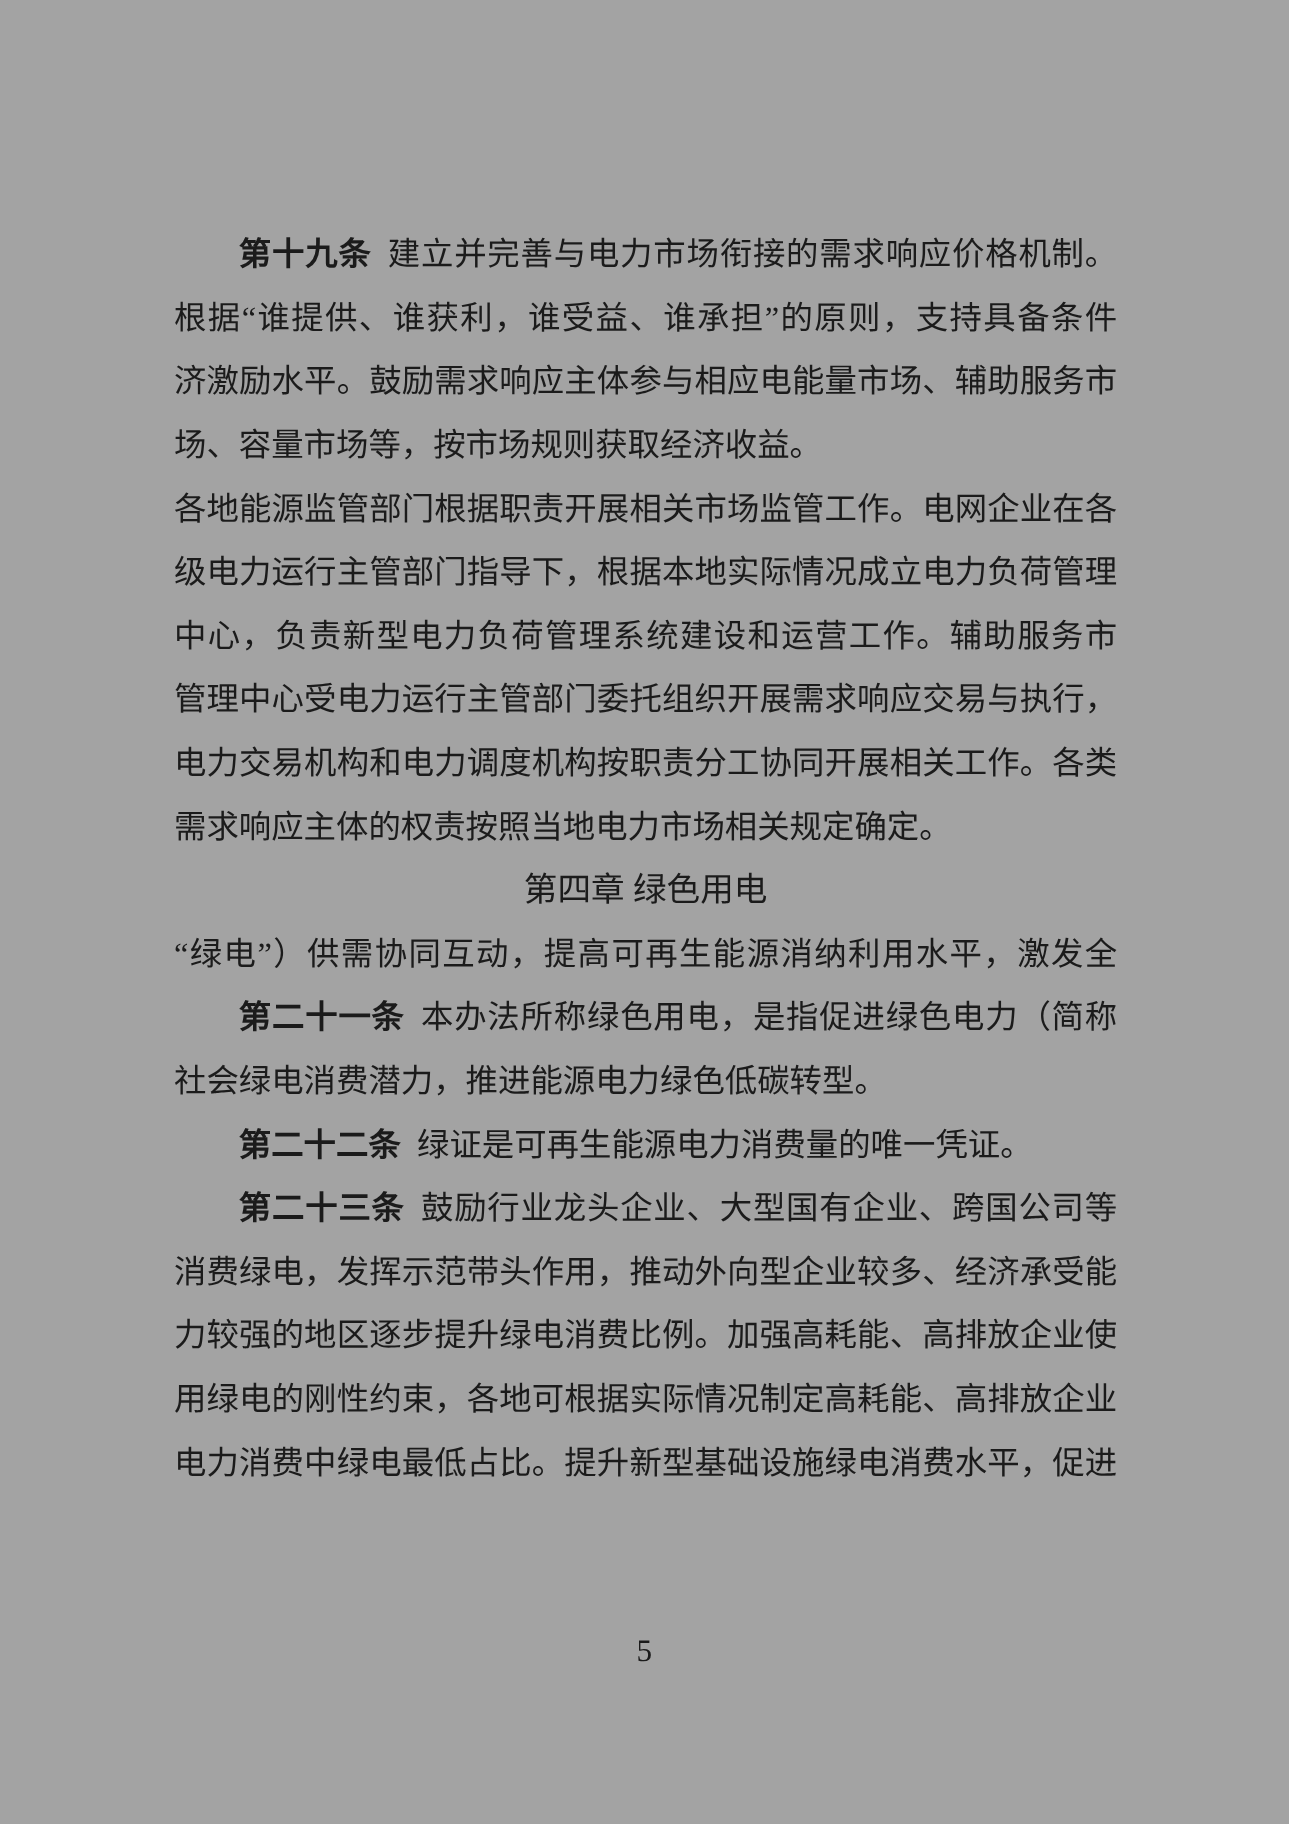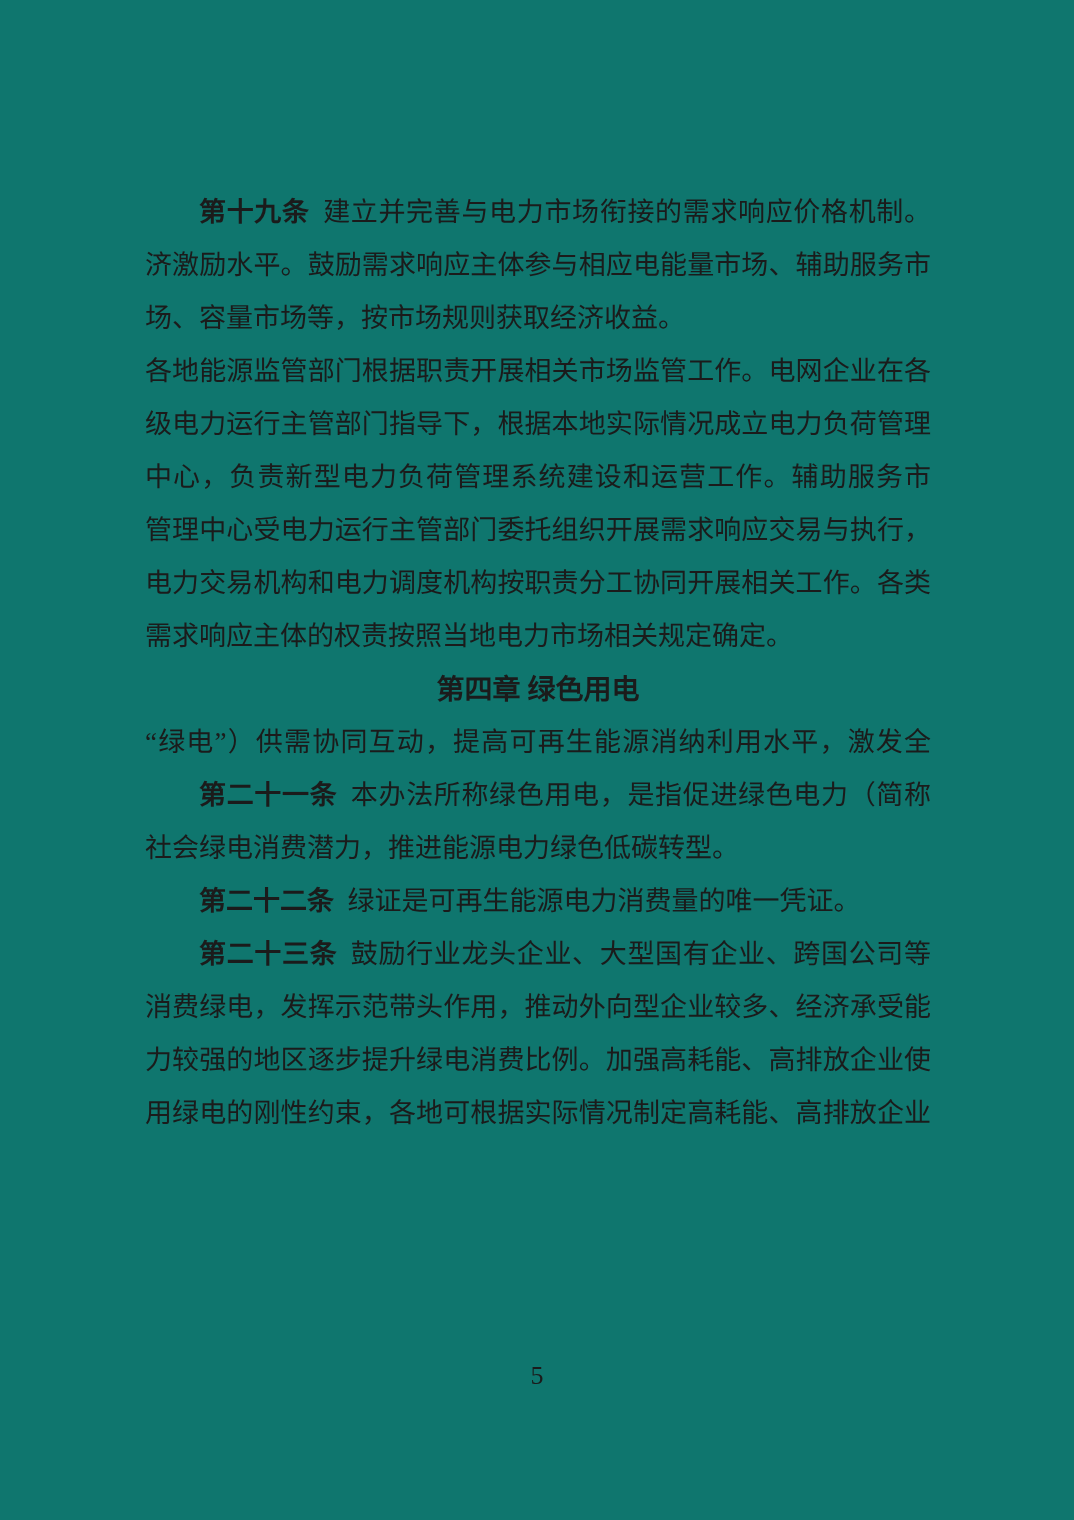--- a/index.html
+++ b/index.html
@@ -11,21 +11,21 @@
     width: 1074px;
     height: 1520px;
     position: relative;
     font-family: "Liberation Serif", "DejaVu Serif", serif;
     color: #1b1b1b;
     overflow: hidden;
   }
   .page {
     position: absolute;
     inset: 0;
-    background: #0f766e;
+    background: #a3a3a3;
   }
   .text-block {
     position: absolute;
     left: 145px;
     top: 186px;
     width: 786px;
   }
   .line {
     margin: 0;
     padding: 0;
@@ -43,21 +43,21 @@
     text-indent: 2em;
   }
   .label {
     font-weight: bold;
     margin-right: 0.5em;
   }
   .chapter {
     margin: 0;
     font-size: 28px;
     line-height: 53px;
-    font-weight: bold;
+    font-weight: normal;
     text-align: center;
     text-align-last: center;
   }
   .page-number {
     position: absolute;
     left: 0;
     width: 1074px;
     top: 1349px;
     line-height: 53px;
     font-size: 26px;
@@ -65,20 +65,21 @@
   }
 </style>
 </head>
 <body>
 
 <div class="page">
   <div class="text-block">
 
     <div>
       <p class="line indent"><b class="label">第十九条</b><span>建立并完善与电力市场衔接的需求响应价格机制。</span></p>
+      <p class="line">根据“谁提供、谁获利，谁受益、谁承担”的原则，支持具备条件</p>
       <p class="line">济激励水平。鼓励需求响应主体参与相应电能量市场、辅助服务市</p>
       <p class="line end">场、容量市场等，按市场规则获取经济收益。</p>
     </div>
 
     <div>
       <p class="line">各地能源监管部门根据职责开展相关市场监管工作。电网企业在各</p>
       <p class="line">级电力运行主管部门指导下，根据本地实际情况成立电力负荷管理</p>
       <p class="line">中心，负责新型电力负荷管理系统建设和运营工作。辅助服务市</p>
       <p class="line">管理中心受电力运行主管部门委托组织开展需求响应交易与执行，</p>
       <p class="line">电力交易机构和电力调度机构按职责分工协同开展相关工作。各类</p>
@@ -95,18 +96,19 @@
 
     <div>
       <p class="line indent end"><b class="label">第二十二条</b><span>绿证是可再生能源电力消费量的唯一凭证。</span></p>
     </div>
 
     <div>
       <p class="line indent"><b class="label">第二十三条</b><span>鼓励行业龙头企业、大型国有企业、跨国公司等</span></p>
       <p class="line">消费绿电，发挥示范带头作用，推动外向型企业较多、经济承受能</p>
       <p class="line">力较强的地区逐步提升绿电消费比例。加强高耗能、高排放企业使</p>
       <p class="line">用绿电的刚性约束，各地可根据实际情况制定高耗能、高排放企业</p>
+      <p class="line">电力消费中绿电最低占比。提升新型基础设施绿电消费水平，促进</p>
     </div>
 
   </div>
 
   <div class="page-number">5</div>
 </div>
 
 </body></html>

